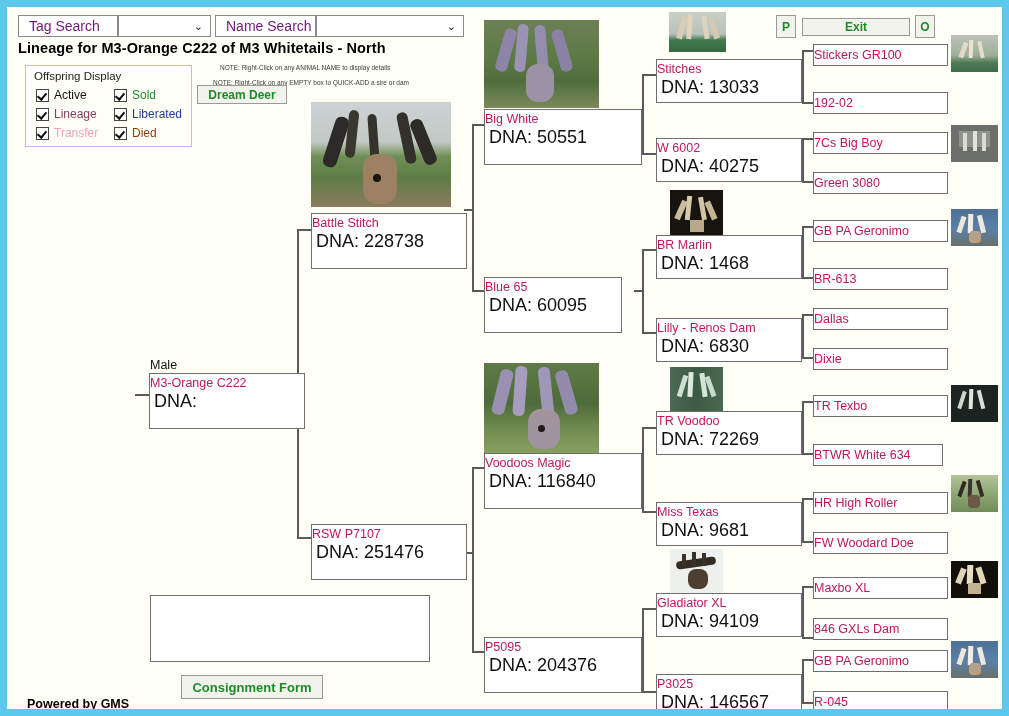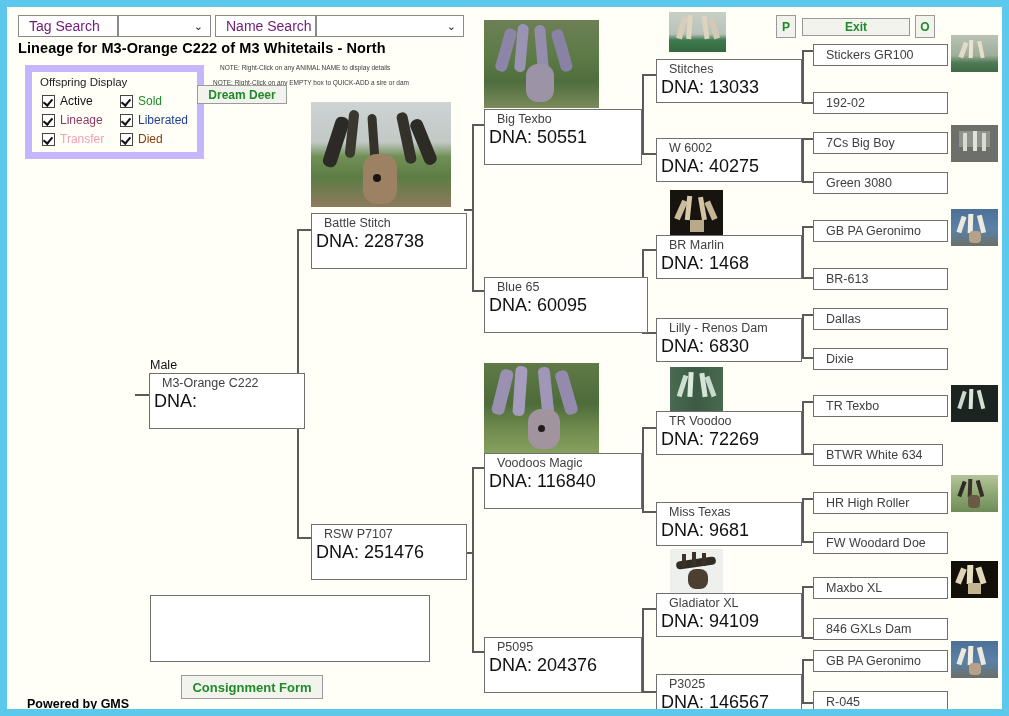--- a/index.html
+++ b/index.html
@@ -13,33 +13,33 @@
     background:#FFFFF7;overflow:hidden;
   }
   
   .srch{position:absolute;border:1px solid #8a8a8a;background:#fff;height:22px;box-sizing:border-box;}
   .srch-lbl{display:flex;align-items:center;padding-left:10px;font-size:14px;color:#701a75;}
   .srch-sel{display:flex;align-items:center;justify-content:flex-end;padding-right:7px;}
   .caret{font-size:11px;color:#222;line-height:1;}
   
   #title{position:absolute;left:11px;top:33px;font-size:14.5px;font-weight:bold;color:#000;letter-spacing:.1px;}
   
-  #offspring{position:absolute;left:18px;top:58px;width:165px;height:80px;border:7px solid #c4b5fd;background:transparent;}
+  #offspring{position:absolute;left:18px;top:58px;width:165px;height:80px;border:1px solid #c4b5fd;background:transparent;}
   #offspring .legend{position:absolute;left:8px;top:4px;font-size:11.5px;color:#222;}
   .cbrow{position:absolute;display:flex;align-items:center;gap:5px;font-size:12px;}
   .cbx{width:11px;height:11px;border:1px solid #444;background:#fff;position:relative;display:inline-block;}
   .cbx:after{content:"";position:absolute;left:2px;top:1px;width:4px;height:7px;border:solid #111;border-width:0 2px 2px 0;transform:rotate(40deg);}
   
   .note{position:absolute;font-size:6.5px;color:#3a3a3a;white-space:nowrap;}
   
   .btn{position:absolute;border:1px solid #9a9a9a;background:#f3f3ee;display:flex;align-items:center;justify-content:center;
        font-size:12px;font-weight:bold;color:#1E8B28;box-sizing:border-box;}
   
   .node{position:absolute;border:1px solid #6f6f6f;background:#fff;box-sizing:border-box;}
-  .node .nm{position:absolute;left:12px;top:2px;font-size:12.5px;color:#404040;white-space:nowrap;}
+  .node .nm{position:absolute;left:0;top:2px;font-size:12.5px;color:#be185d;white-space:nowrap;}
   .node .dna{position:absolute;left:4px;top:17px;font-size:18px;color:#111;white-space:nowrap;}
   .node.one .nm{top:3px;}
   
   .ln{position:absolute;background:#5a5a5a;}
   .lnh{height:2px;}
   .lnv{width:2px;}
   
   .ph{position:absolute;overflow:hidden;background:#555;}
   .ph i{position:absolute;display:block;}
   #gender{position:absolute;left:143px;top:351px;font-size:12.5px;color:#111;}
@@ -297,24 +297,24 @@
     <span class="nm">Battle Stitch</span>
     <span class="dna">DNA: 228738</span>
   </div>
   <div class="node" style="left:304px;top:517px;width:156px;height:56px;">
     <span class="nm">RSW P7107</span>
     <span class="dna">DNA: 251476</span>
   </div>
   <div class="node" style="left:143px;top:588px;width:280px;height:67px;"></div>
 
   <div class="node" style="left:477px;top:102px;width:158px;height:56px;">
-    <span class="nm">Big Texbo</span>
+    <span class="nm">Big White</span>
     <span class="dna">DNA: 50551</span>
   </div>
-  <div class="node" style="left:477px;top:270px;width:164px;height:56px;">
+  <div class="node" style="left:477px;top:270px;width:138px;height:56px;">
     <span class="nm">Blue 65</span>
     <span class="dna">DNA: 60095</span>
   </div>
   <div class="node" style="left:477px;top:446px;width:158px;height:56px;">
     <span class="nm">Voodoos Magic</span>
     <span class="dna">DNA: 116840</span>
   </div>
   <div class="node" style="left:477px;top:630px;width:158px;height:56px;">
     <span class="nm">P5095</span>
     <span class="dna">DNA: 204376</span>

